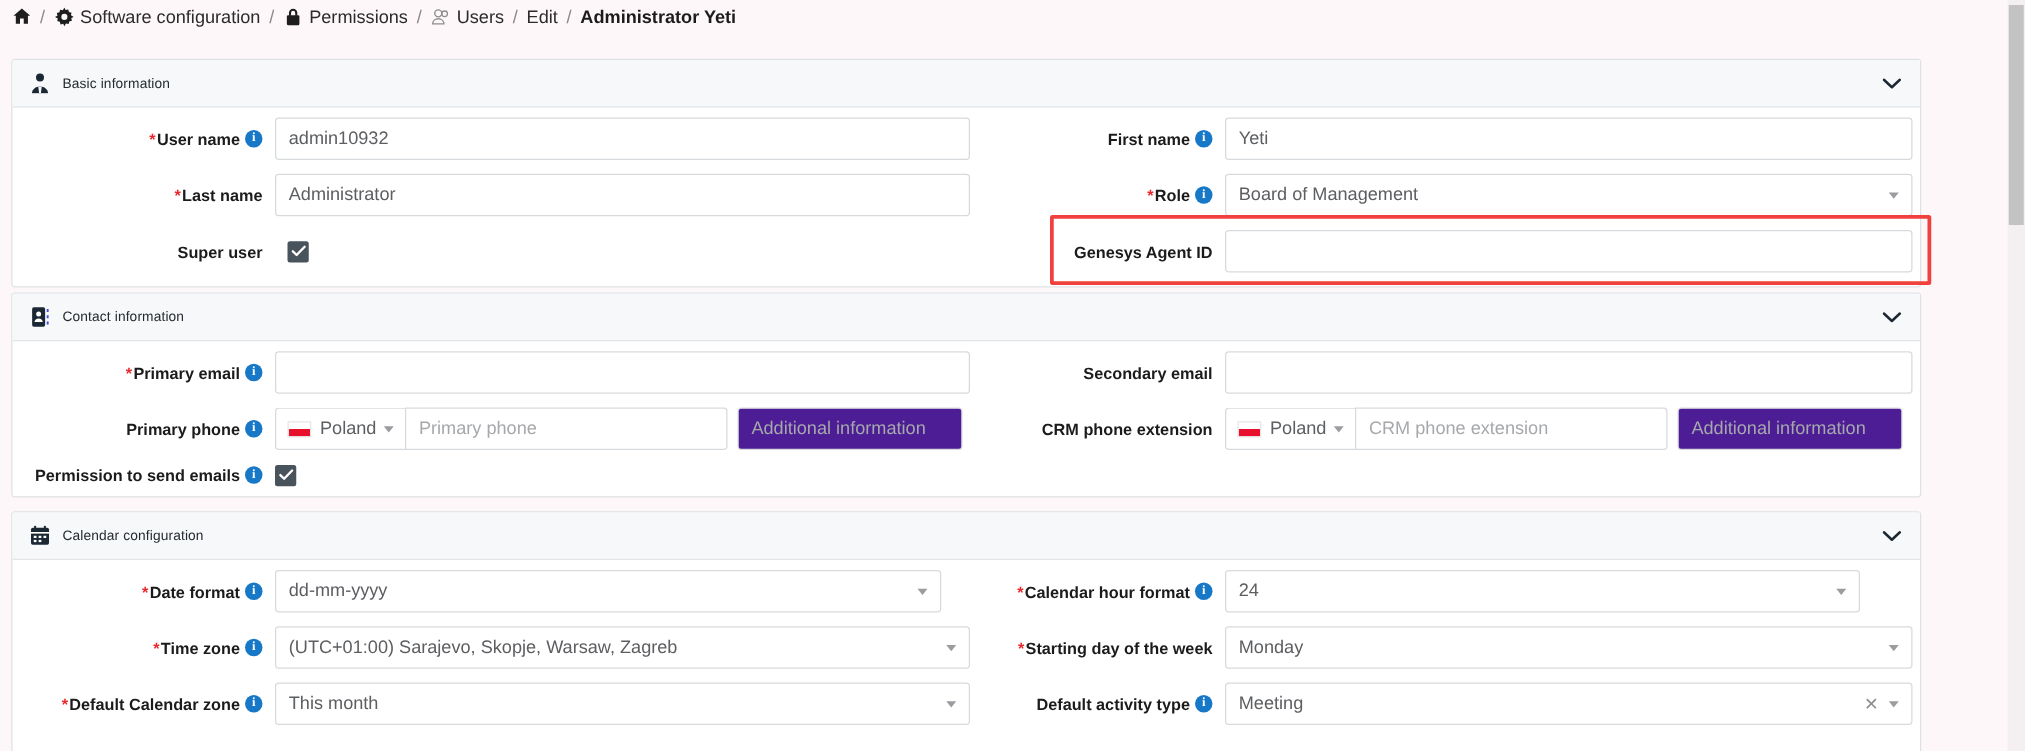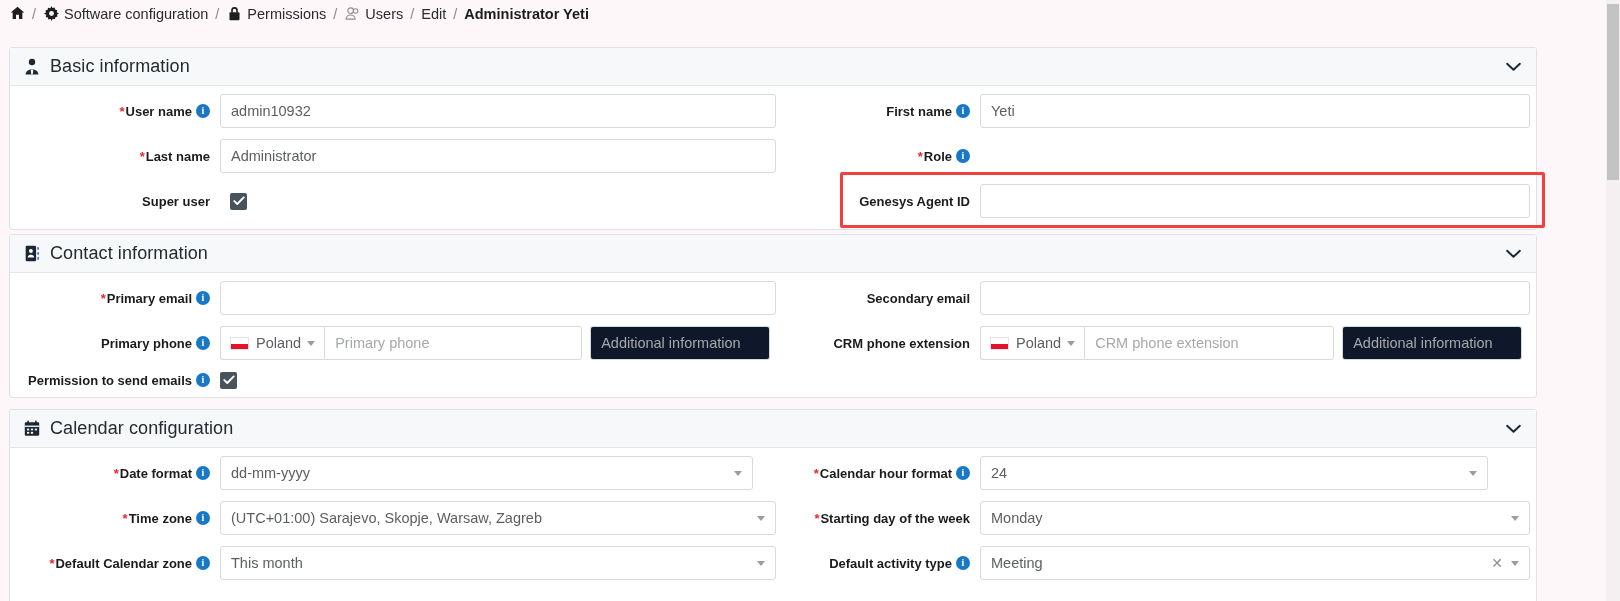--- a/index.html
+++ b/index.html
@@ -56,21 +56,21 @@
     box-sizing: border-box;
   }
   .card-header .hdr-icon {
     width: 18px; height: 18px;
     margin-right: 9px;
     display: flex; align-items: center; justify-content: center;
     color: #1b2733;
     flex: 0 0 auto;
   }
   .card-header .hdr-title {
-    font-size: 18px;
+    font-size: 11px;
     color: #242a30;
     letter-spacing: .1px;
     flex: 1 1 auto;
   }
   .chev {
     width: 18px; height: 18px;
     display: flex; align-items: center; justify-content: center;
     color: #1b2733;
     cursor: pointer;
     flex: 0 0 auto;
@@ -184,21 +184,21 @@
     display: flex; align-items: center;
     padding: 0 10px;
     font-size: 14.5px;
     color: #a6a8ab;
   }
   .pext {
     height: 34px;
     box-sizing: border-box;
     border: 1px solid #d7dadd;
     border-radius: 3px;
-    background: #0f172a;
+    background: #4c1d95;
     display: flex; align-items: center;
     padding: 0 10px;
     font-size: 14.5px;
     color: #a6a8ab;
     margin-left: 8px;
   }
 
   
   .highlight {
     position: absolute;
@@ -326,20 +326,24 @@
         </span>
         <div class="ctl filled" style="width:556px; margin-left:10px;">Administrator</div>
       </div>
 
       <div class="row" style="left:770px; top:53px; width:758px;">
         <span class="lbl" style="width:190px;">
           <span class="req">*</span>
             <span>Role</span>
             <span class="info">i</span>
         </span>
+        <div class="ctl select filled" style="width:550px; margin-left:10px;">
+          <span>Board of Management</span>
+          <span class="caret"></span>
+        </div>
       </div>
 
       <div class="row" style="left:0; top:98px; width:770px;gap:10px;">
         <span class="lbl" style="width:200px;">
           <span>Super user</span>
         </span>
         <span class="cb" style="margin-left:10px;">
           <svg width="12" height="10" viewBox="0 0 12 10">
               <path d="M1.3 5.1L4.3 8 10.7 1.4" fill="none" stroke="#ffffff" stroke-width="1.9" stroke-linecap="round" stroke-linejoin="round"></path>
             </svg>

